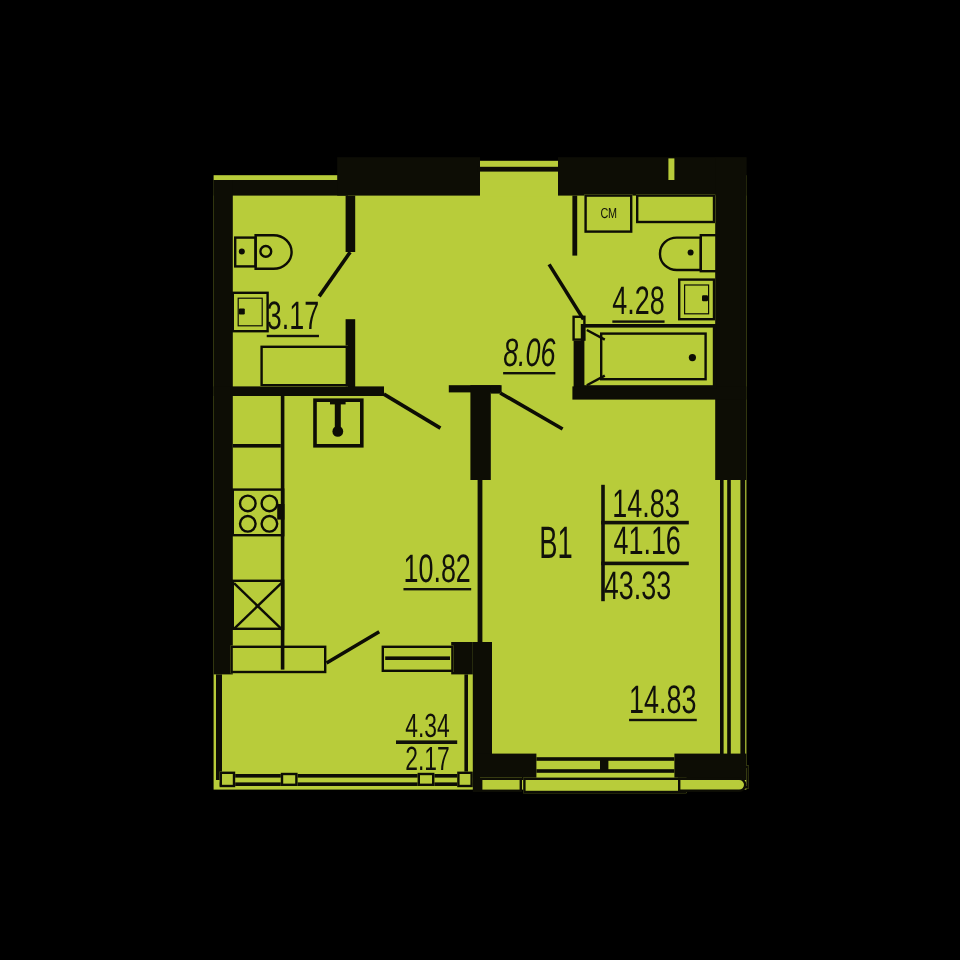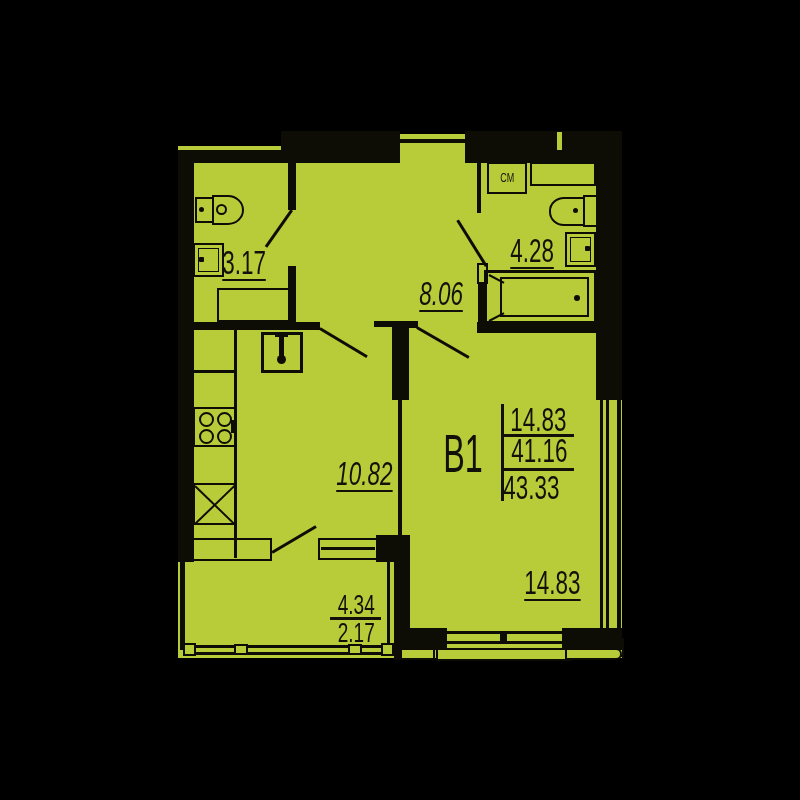--- a/index.html
+++ b/index.html
@@ -141,28 +141,28 @@
 
   <div class="lbl num" style="left:221px;top:249px;width:46px;height:28px;">
       <span class="u">3.17</span>
     </div>
   <div class="lbl num" style="left:416px;top:280px;width:50px;height:29px;font-style:italic;">
       <span class="u">8.06</span>
     </div>
   <div class="lbl num" style="left:507px;top:237px;width:50px;height:29px;">
       <span class="u">4.28</span>
     </div>
-  <div class="lbl num" style="left:333px;top:460px;width:62px;height:29px;font-style:italic;">
+  <div class="lbl num" style="left:333px;top:460px;width:62px;height:29px;">
       <span class="u">10.82</span>
     </div>
   <div class="lbl num" style="left:520px;top:569px;width:64px;height:29px;">
       <span class="u">14.83</span>
     </div>
 
-  <div class="lbl" style="left:435px;top:428px;width:56px;height:50px;font-size:54px;">
+  <div class="lbl" style="left:435px;top:428px;width:56px;height:50px;font-size:38px;">
       <span style="transform:scaleX(.6);">В1</span>
     </div>
   <div class="rule" style="left:501px;top:404px;width:2.5px;height:97px;"></div>
   <div class="lbl num" style="left:505px;top:406px;width:66px;height:26px;">
       <span>14.83</span>
     </div>
   <div class="rule" style="left:501px;top:434px;width:73px;height:2.5px;"></div>
   <div class="lbl num" style="left:507px;top:441px;width:64px;height:26px;align-items:flex-end;">
       <span>41.16</span>
     </div>

